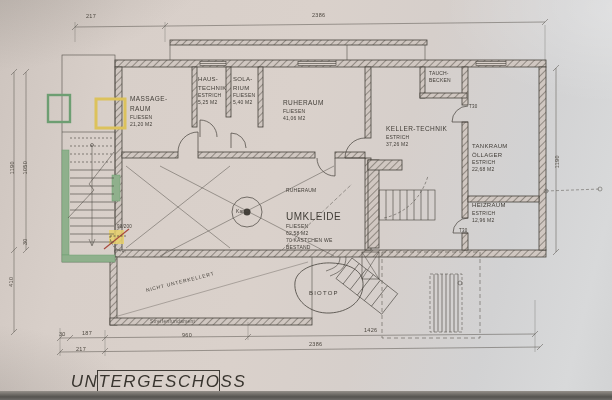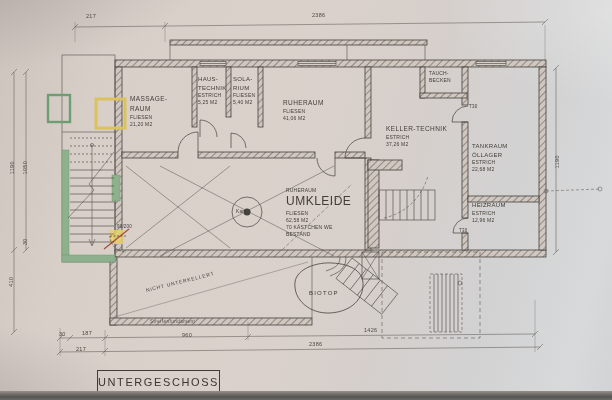--- a/index.html
+++ b/index.html
@@ -11,27 +11,27 @@
       radial-gradient(430px 200px at -50px -50px, rgba(92,87,80,.30), transparent 62%),
       radial-gradient(300px 160px at 102% 2%, rgba(255,255,255,.28), transparent 60%),
       radial-gradient(260px 140px at -20px 102%, rgba(70,66,62,.18), transparent 60%);}
   .scan-edge{position:absolute;left:0;right:0;bottom:0;height:9px;
     background:linear-gradient(180deg,#948f89,#565450 65%,#6e6c69);}
   svg.plan{position:absolute;left:0;top:0;}
   .lbl{position:absolute;white-space:nowrap;color:#413d37;line-height:1.35;}
   .nm{font-size:6.5px;letter-spacing:.4px;line-height:1.5;}
   .nm2{font-size:6px;letter-spacing:.3px;line-height:1.45;}
   .sm{font-size:5px;letter-spacing:.2px;line-height:1.4;}
-  .big{font-size:12px;letter-spacing:.5px;line-height:1.3;}
+  .big{font-size:10px;letter-spacing:.5px;line-height:1.3;margin-top:16px;}
   .dim{font-size:5.5px;color:#4c473f;letter-spacing:.3px;}
   .tiny{font-size:4.5px;letter-spacing:.2px;}
   .rot{transform:rotate(-90deg);transform-origin:center center;text-align:center;}
   .title-box{position:absolute;left:97px;top:370px;width:121px;height:21px;
     border:1.4px solid #3f3b36;display:flex;align-items:center;justify-content:center;
-    font-size:11px;letter-spacing:1.6px;color:#39352f;}
+    font-size:17px;letter-spacing:1.6px;color:#39352f;font-style:italic;}
 </style>
 </head>
 <body>
 
 <div class="stage">
 
   <svg class="plan" width="612" height="400" viewBox="0 0 612 400">
     <defs>
       <pattern id="h" width="5" height="5" patternUnits="userSpaceOnUse" patternTransform="rotate(45)">
         <rect width="5" height="5" fill="#d0c7c1"></rect>

